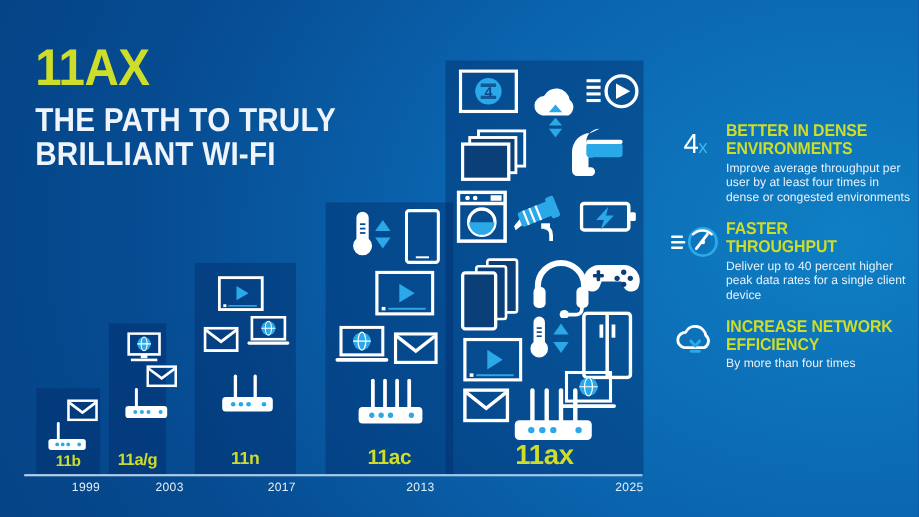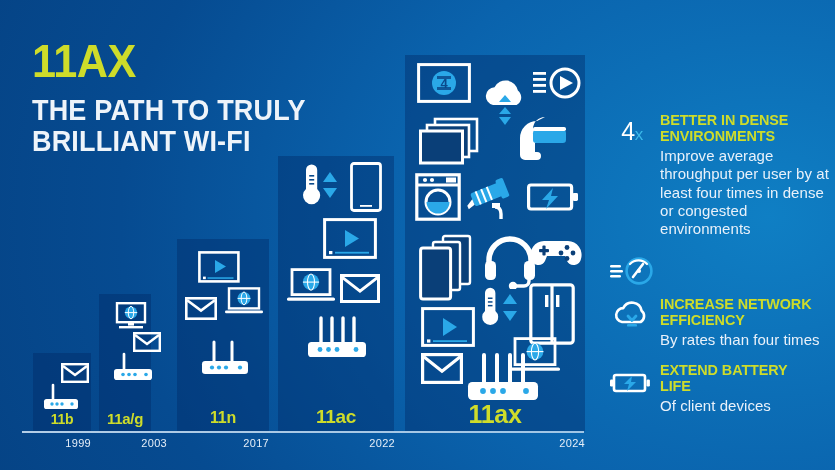--- a/index.html
+++ b/index.html
@@ -136,21 +136,21 @@
     font-weight: 700;
     font-size: 15.5px;
     line-height: 1.03;
     letter-spacing: -0.1px;
     transform: scaleX(0.93);
     transform-origin: left center;
     white-space: pre-line;
   }
   .f-desc {
     color: #e9f1fa;
-    font-size: 15px;
+    font-size: 11px;
     line-height: 1.22;
     margin-top: 3px;
     letter-spacing: 0.05px;
   }
   #multiplier {
     font-size: 25px;
     font-weight: 400;
     color: #ffffff;
     line-height: 1;
     letter-spacing: -0.5px;
@@ -262,21 +262,21 @@
             <circle cx="13" cy="28.5" r="2.1" fill="#2aa8e8"></circle>
               <circle cx="20" cy="28.5" r="2.1" fill="#2aa8e8"></circle>
               <circle cx="27" cy="28.5" r="2.1" fill="#2aa8e8"></circle>
             <circle cx="41" cy="28.5" r="2.1" fill="#2aa8e8"></circle>
           </svg>
         </span>
         <span class="bar-label" style="bottom:4px; font-size:16px;">11n</span>
       </div>
     </div>
 
-    <div class="bar-col" style="left:278px; width:116px; height:275px; bottom:39px;">
+    <div class="bar-col" style="left:296px; width:116px; height:247px; bottom:39px;">
       <div class="bar-inner">
         <span class="ic" style="left:11px; top:8px;">
           <svg width="54" height="46" viewBox="0 0 54 46">
             <path d="M17 6 a5.6 5.6 0 0 1 11.2 0 v19 a8.6 8.6 0 1 1 -11.2 0 Z" fill="#fff"></path>
             <rect x="20.2" y="11" width="5" height="1.6" fill="#0a4a8c"></rect>
             <rect x="20.2" y="15" width="5" height="1.6" fill="#0a4a8c"></rect>
             <rect x="20.2" y="19" width="5" height="1.6" fill="#0a4a8c"></rect>
             <path d="M41 8 L48 18 L34 18 Z" fill="#2aa8e8"></path>
             <path d="M41 34 L48 24 L34 24 Z" fill="#2aa8e8"></path>
           </svg>
@@ -502,22 +502,22 @@
 
         <span class="bar-label" style="bottom:2px; font-size:25px;">11ax</span>
       </div>
     </div>
 
     <div id="axis-line"></div>
 
     <span class="year-label" style="left:33px; width:58px;">1999</span>
     <span class="year-label" style="left:99px; width:68px;">2003</span>
     <span class="year-label" style="left:177px; width:92px;">2017</span>
-    <span class="year-label" style="left:279px; width:116px;">2022</span>
-    <span class="year-label" style="left:405px; width:180px;">2024</span>
+    <span class="year-label" style="left:279px; width:116px;">2013</span>
+    <span class="year-label" style="left:405px; width:180px;">2025</span>
   </div>
 
   <div id="features">
 
     <div class="feature">
       <div class="f-icon">
         <div id="multiplier">
           <span>4</span><span class="x">x</span>
         </div>
       </div>
@@ -533,47 +533,37 @@
         <svg width="44" height="28" viewBox="0 0 44 28">
           <rect x="0" y="8" width="11" height="2.4" rx="1.2" fill="#fff"></rect>
           <rect x="0" y="13" width="13" height="2.4" rx="1.2" fill="#fff"></rect>
           <rect x="0" y="18" width="11" height="2.4" rx="1.2" fill="#fff"></rect>
           <circle cx="29" cy="14" r="12.4" fill="none" stroke="#2aa8e8" stroke-width="2.6"></circle>
           <path d="M23 20 L33 7" stroke="#fff" stroke-width="2.6" stroke-linecap="round"></path>
           <circle cx="29" cy="14" r="2" fill="#fff"></circle>
           <path d="M20 7 a12 12 0 0 1 17 0" fill="none" stroke="#fff" stroke-width="2.2" stroke-linecap="round"></path>
         </svg>
       </div>
+      <div class="f-body">
+        <div class="f-title">FASTER THROUGHPUT</div>
+        <div class="f-desc">Deliver up to 40 percent higher peak data rates for a single client device</div>
+      </div>
     </div>
 
     <div class="feature" style="margin-top:14px;">
       <div class="f-icon">
         <svg width="44" height="32" viewBox="0 0 44 32">
           <path d="M12 23 a7 7 0 0 1 1.2 -13.9 a9.8 9.8 0 0 1 18.4 2.7 a6.8 6.8 0 0 1 -1 11.2 Z" fill="none" stroke="#fff" stroke-width="2.6" stroke-linejoin="round"></path>
           <path d="M18 17 L22 21.5 L26 17" fill="none" stroke="#2aa8e8" stroke-width="2.8" stroke-linecap="round" stroke-linejoin="round"></path>
           <rect x="17" y="25" width="10" height="2.6" rx="1.2" fill="#2aa8e8"></rect>
         </svg>
       </div>
       <div class="f-body">
         <div class="f-title">INCREASE NETWORK
 EFFICIENCY</div>
-        <div class="f-desc">By rates than four times</div>
-      </div>
-    </div>
-
-    <div class="feature" style="margin-top:12px;">
-      <div class="f-icon" style="top:4px;">
-        <svg width="44" height="24" viewBox="0 0 44 24">
-          <rect x="4" y="4" width="31" height="16" rx="2" fill="none" stroke="#fff" stroke-width="2.6"></rect>
-          <rect x="0" y="8.5" width="3.4" height="7" rx="1.2" fill="#fff"></rect>
-          <rect x="36.5" y="8.5" width="3.4" height="7" rx="1.2" fill="#fff"></rect>
-          <path d="M22 5 L14 13 h5 l-2 7 l9 -9 h-5 Z" fill="#2aa8e8"></path>
-        </svg>
-      </div>
-      <div class="f-body">
-        <div class="f-title">EXTEND BATTERY LIFE</div>
-        <div class="f-desc">Of client devices</div>
-      </div>
-    </div>
+        <div class="f-desc">By more than four times</div>
+      </div>
+    </div>
+
 
   </div>
 
 </div>
 
 </body></html>

